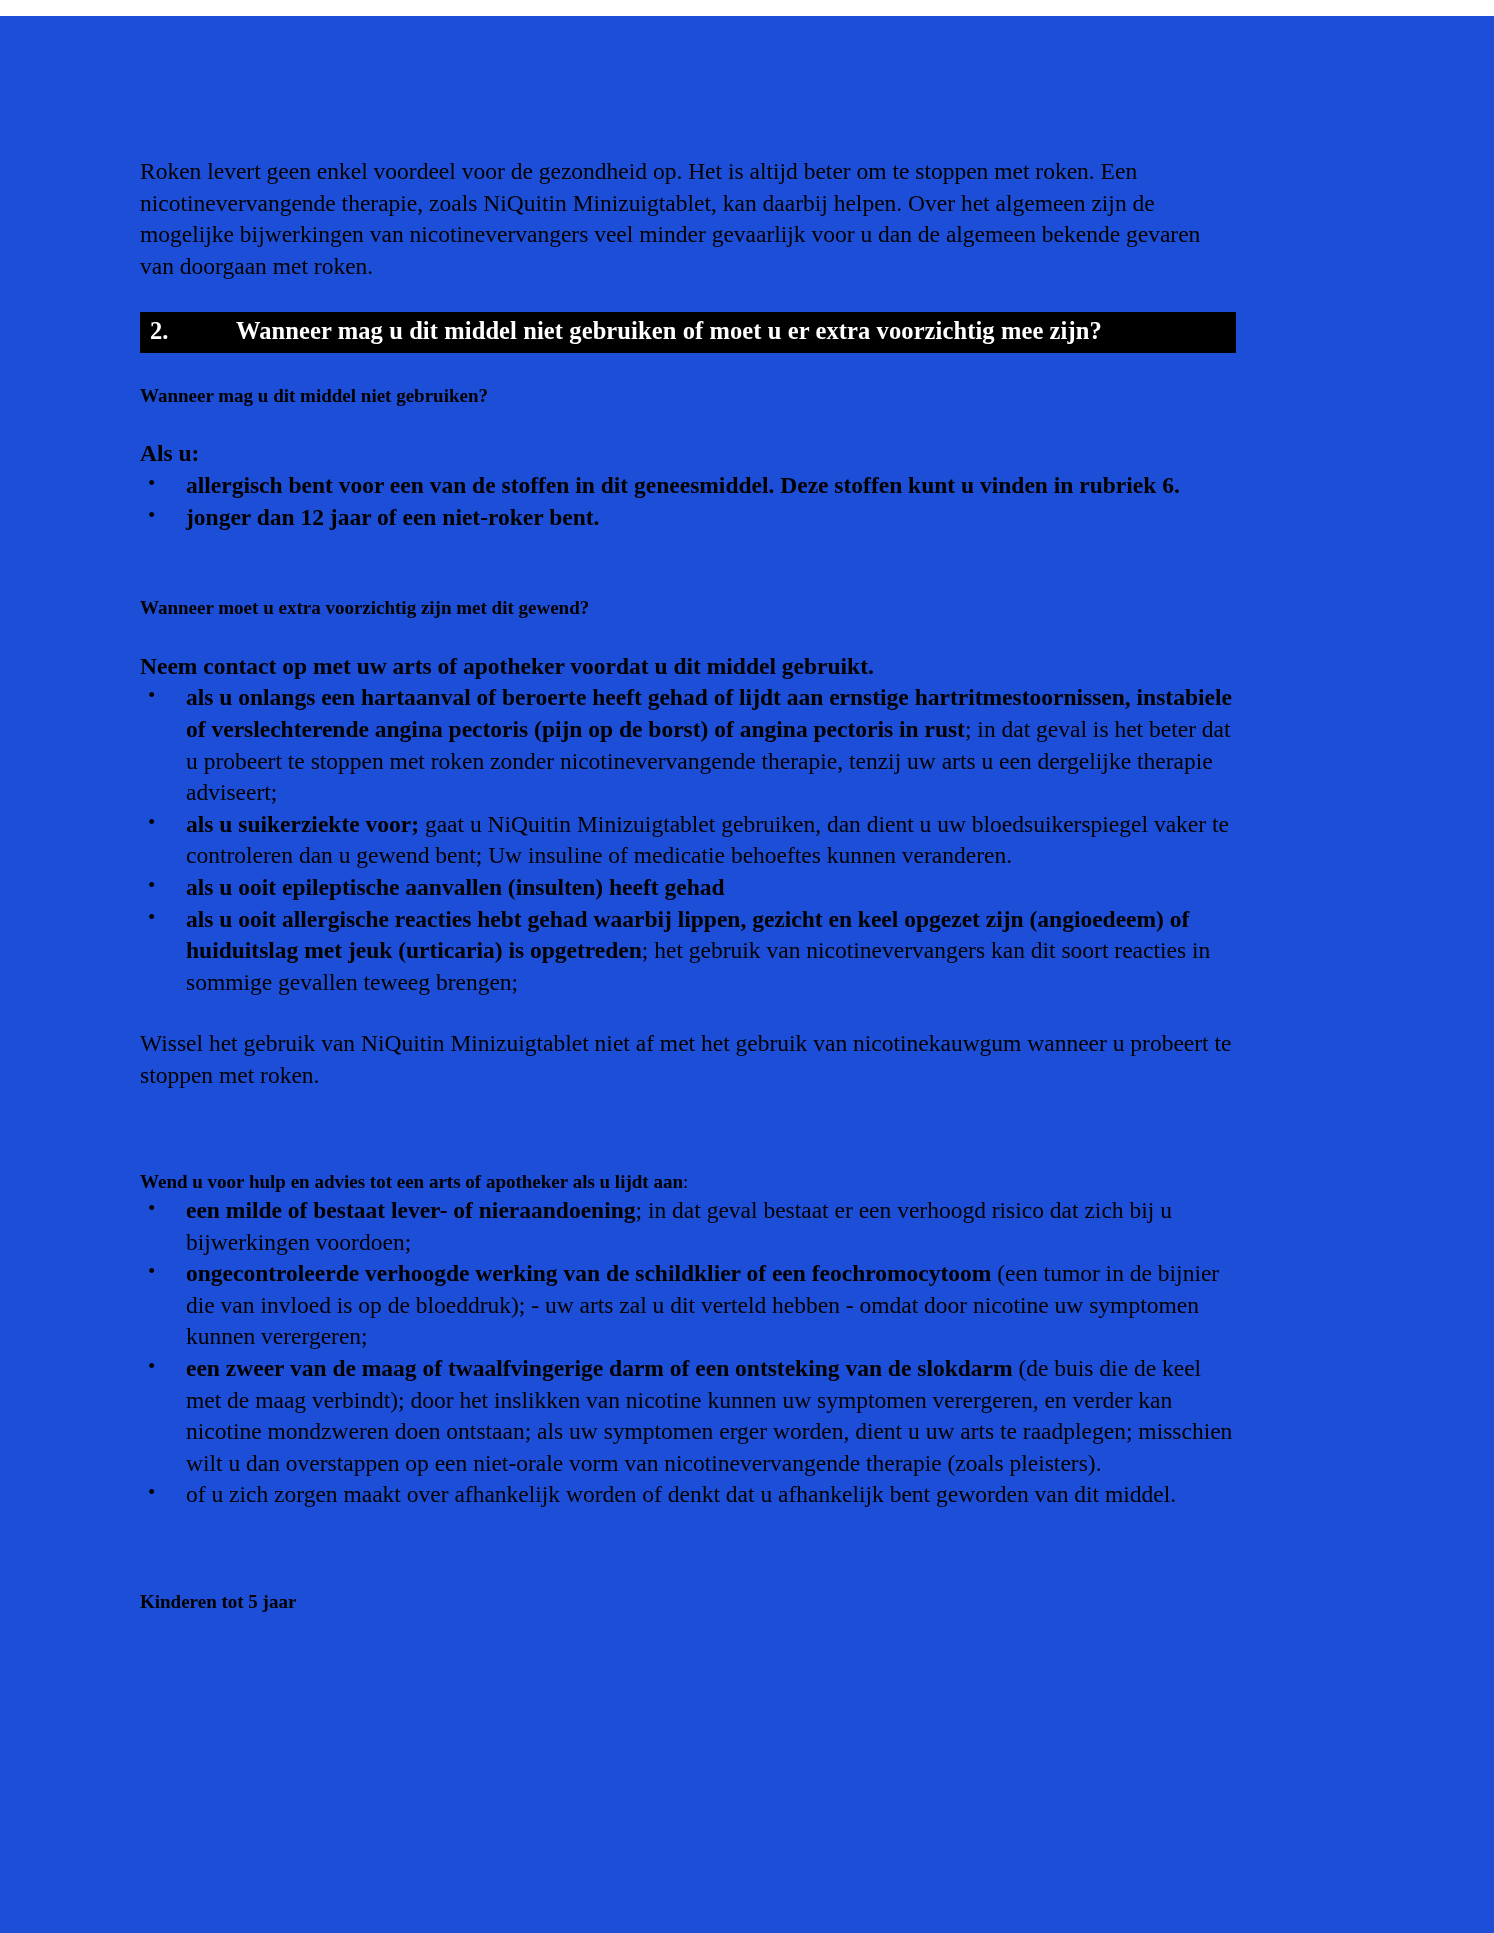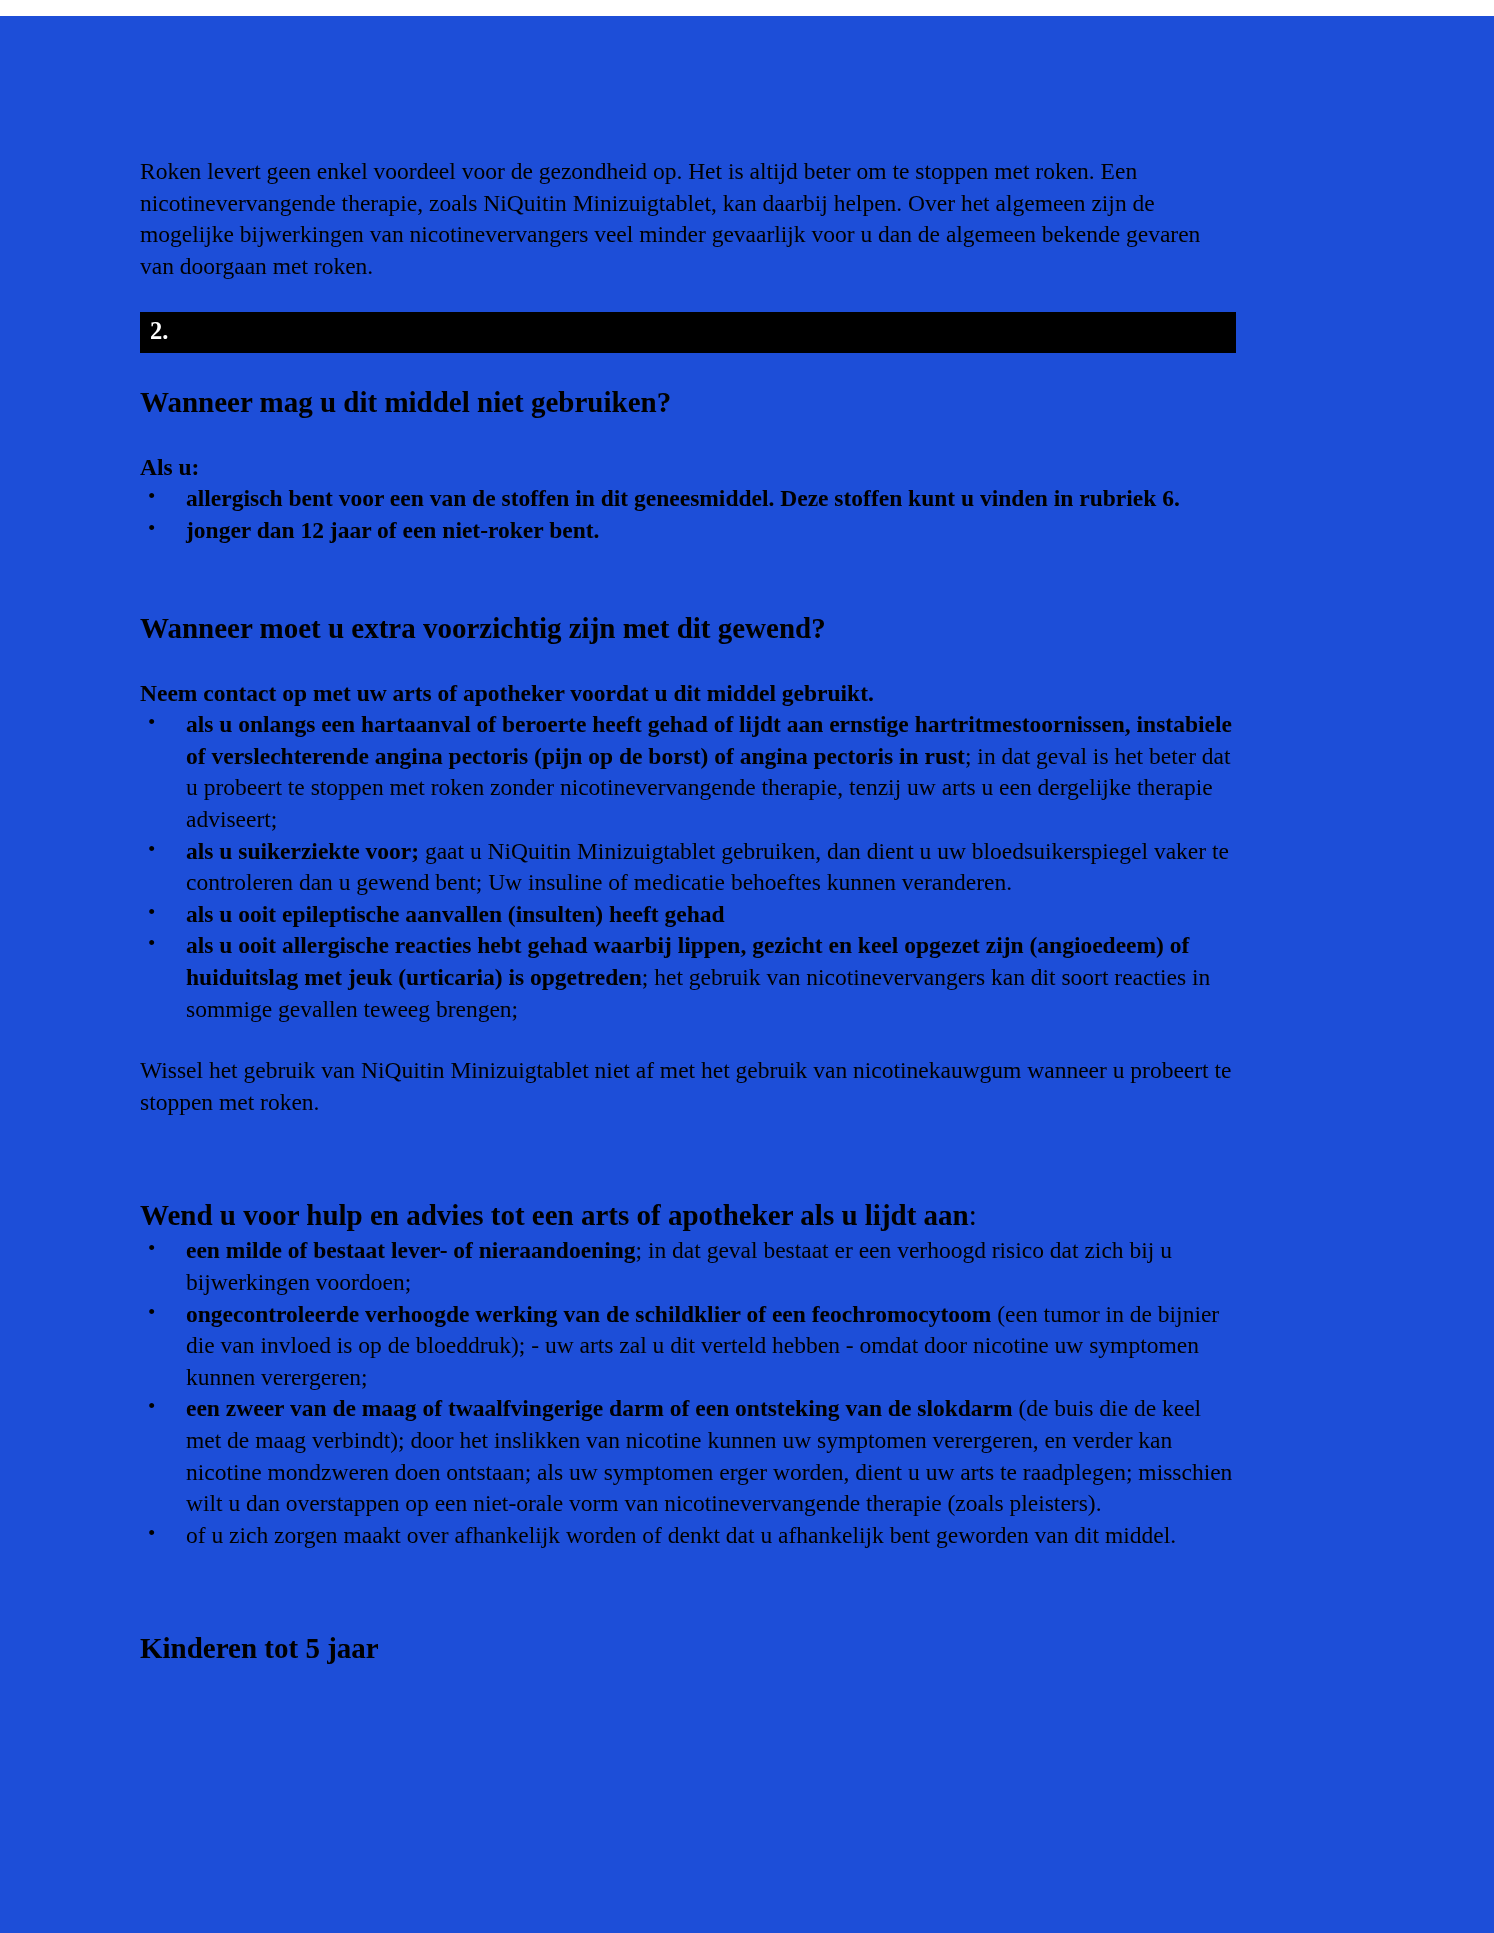--- a/index.html
+++ b/index.html
@@ -58,21 +58,21 @@
   .section-bar .num {
     display: inline-block;
     width: 86px;
     flex: 0 0 86px;
   }
   .section-bar .title {
     flex: 1 1 auto;
   }
 
   h2.sub {
-    font-size: 29px;
+    font-size: 19px;
     font-weight: bold;
     line-height: 1.345;
     margin: 0;
   }
 
   ul.bullets {
     list-style: none;
     margin: 0;
     padding: 0;
   }
@@ -97,20 +97,21 @@
 
 <div class="page">
   <div class="content">
 
     <p class="para">Roken levert geen enkel voordeel voor de gezondheid op. Het is altijd beter om te stoppen met roken. Een nicotinevervangende therapie, zoals NiQuitin Minizuigtablet, kan daarbij helpen. Over het algemeen zijn de mogelijke bijwerkingen van nicotinevervangers veel minder gevaarlijk voor u dan de algemeen bekende gevaren van doorgaan met roken.</p>
 
     <div class="spacer-md"></div>
 
     <div class="section-bar">
       <span class="num">2.</span>
+      <span class="title">Wanneer mag u dit middel niet gebruiken of moet u er extra voorzichtig mee zijn?</span>
     </div>
 
     <div class="spacer-md"></div>
 
     <h2 class="sub">Wanneer mag u dit middel niet gebruiken?</h2>
 
     <div class="spacer-md"></div>
 
     <p class="para"><b>Als u:</b></p>
 

